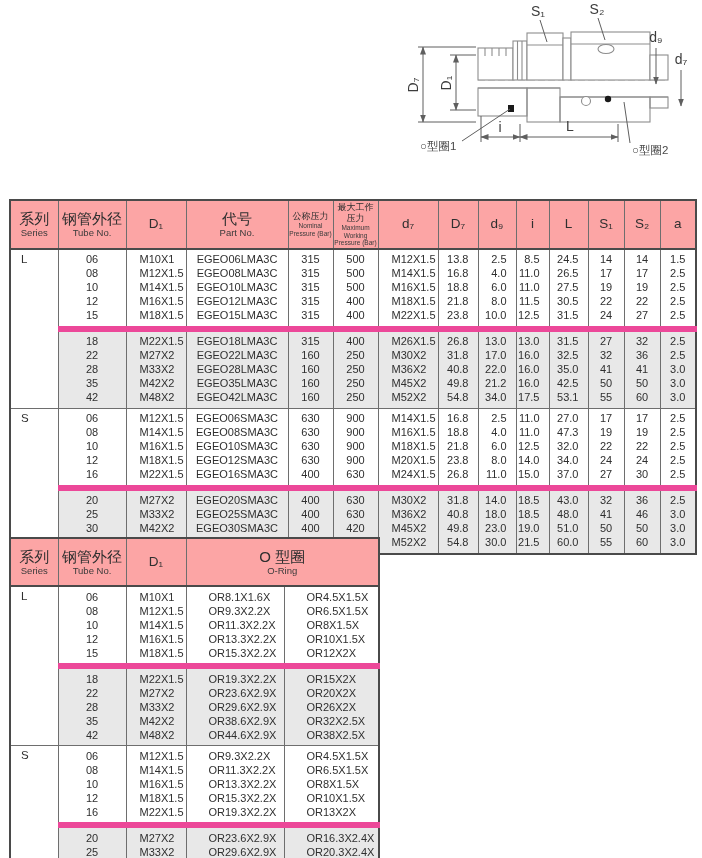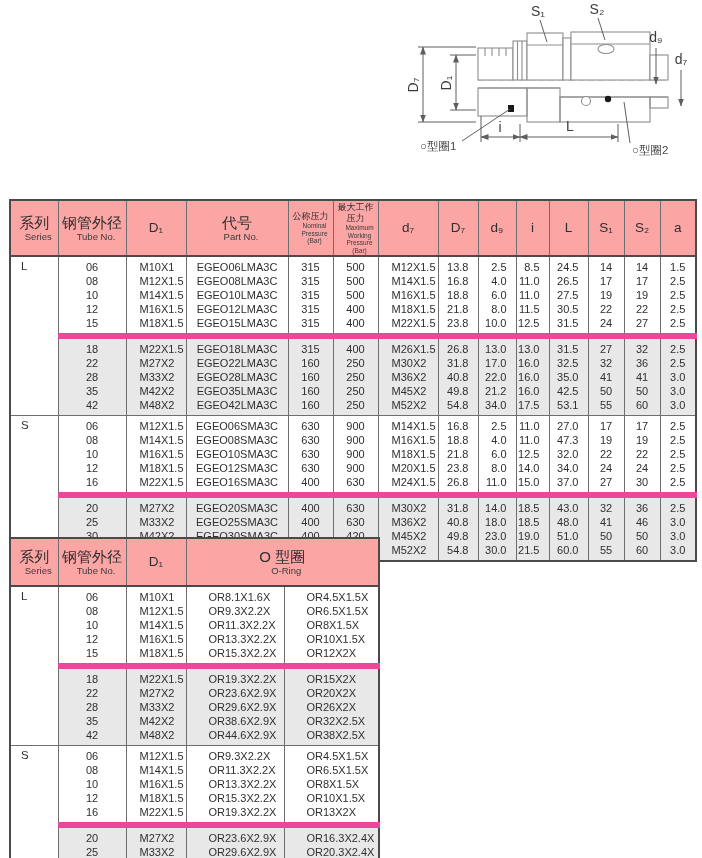--- a/index.html
+++ b/index.html
@@ -11,21 +11,21 @@
   .diagram{position:absolute;left:400px;top:0;width:302px;height:168px;}
   .spec-wrap{position:absolute;left:9px;top:199px;width:687px;}
   .oring-wrap{position:absolute;left:9px;top:537px;width:370px;}
   table{border-collapse:collapse;table-layout:fixed;width:100%;border:2px solid #4a4a4a;}
   th{
     background:#fca5a5;border-left:1px solid #6e6e6e;border-right:1px solid #6e6e6e;
     border-bottom:2px solid #4a4a4a;height:44px;padding:1px 0;font-weight:normal;
     text-align:center;vertical-align:middle;
   }
   th .l1{font-size:15px;line-height:16px;}
-  th .l2,th .l3{font-size:9.5px;line-height:11px;color:#3a3a3a;margin-left:8px;}
+  th .l2,th .l3{font-size:9.5px;line-height:11px;color:#3a3a3a;}
   th.sym .l1{font-size:13.5px;}
   th.tiny .l1{font-size:9px;line-height:11px;}
   th.tiny .l2,th.tiny .l3{font-size:6.5px;line-height:7.5px;}
   td{
     border-left:1px solid #6e6e6e;border-right:1px solid #6e6e6e;
     border-top:none;border-bottom:none;
     height:14px;font-size:11px;line-height:13px;padding:0;white-space:nowrap;
     overflow:hidden;text-align:center;
   }
   tr.pad-top td{padding-top:3px;}

